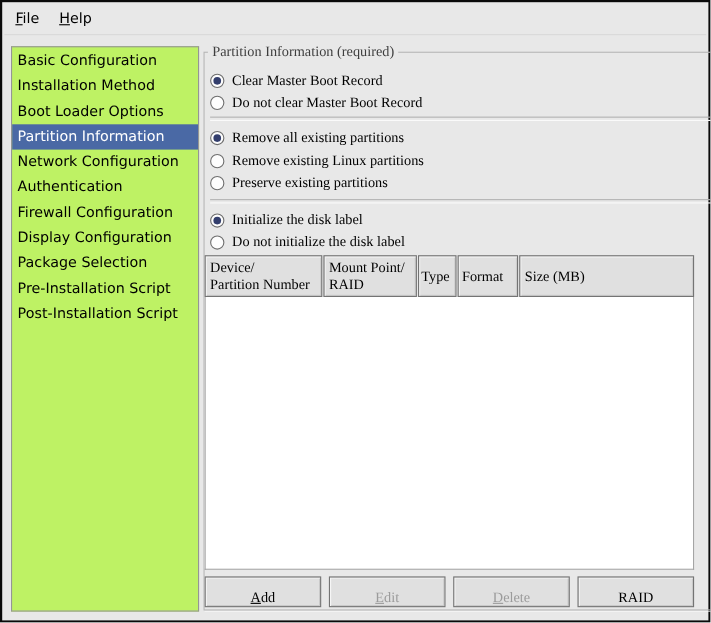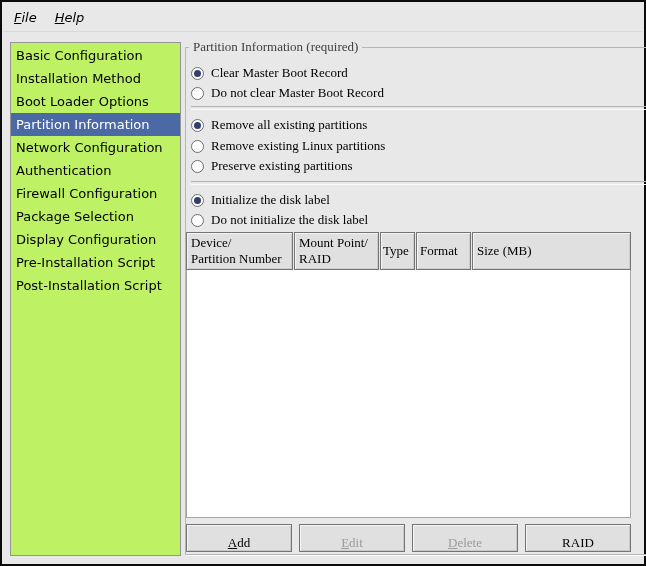--- a/index.html
+++ b/index.html
@@ -13,21 +13,21 @@
     position:absolute; inset:0; box-sizing:border-box;
     background:var(--window_bg,#e8e8e8);
     border:2px solid #0a0a0a;
   }
   
   .menubar {
     position:absolute; left:2px; top:2px; right:2px; height:27px;
     display:flex; align-items:center; padding-left:1px;
     border-bottom:1px solid #d9d9d9;
   }
-  .menu-item { padding:5px 9px; cursor:default; white-space:nowrap;font-style:italic; }
+  .menu-item { padding:5px 9px; cursor:default; white-space:nowrap; }
   .mnemonic::first-letter { text-decoration:underline; }
 
   
   .sidebar {
     position:absolute; left:8px; top:40px; width:171px; height:514px;
     box-sizing:border-box; background:#bef264;
     border:1px solid #959595; padding-top:1px; overflow:hidden;
   }
   .side-item {
     height:23px; line-height:23px; padding-left:5px;
@@ -114,22 +114,22 @@
   </div>
 
   <div class="sidebar">
     <div class="side-item">Basic Configuration</div>
     <div class="side-item">Installation Method</div>
     <div class="side-item">Boot Loader Options</div>
     <div class="side-item selected">Partition Information</div>
     <div class="side-item">Network Configuration</div>
     <div class="side-item">Authentication</div>
     <div class="side-item">Firewall Configuration</div>
+    <div class="side-item">Display Configuration</div>
     <div class="side-item">Package Selection</div>
-    <div class="side-item">Display Configuration</div>
     <div class="side-item">Pre-Installation Script</div>
     <div class="side-item">Post-Installation Script</div>
   </div>
 
   <div class="frame">
     <span class="frame-title">Partition Information (required)</span>
 
     <div class="radio-row" style="top:15px">
       <span class="radio checked"></span>
       <span class="radio-label">Clear Master Boot Record</span>

